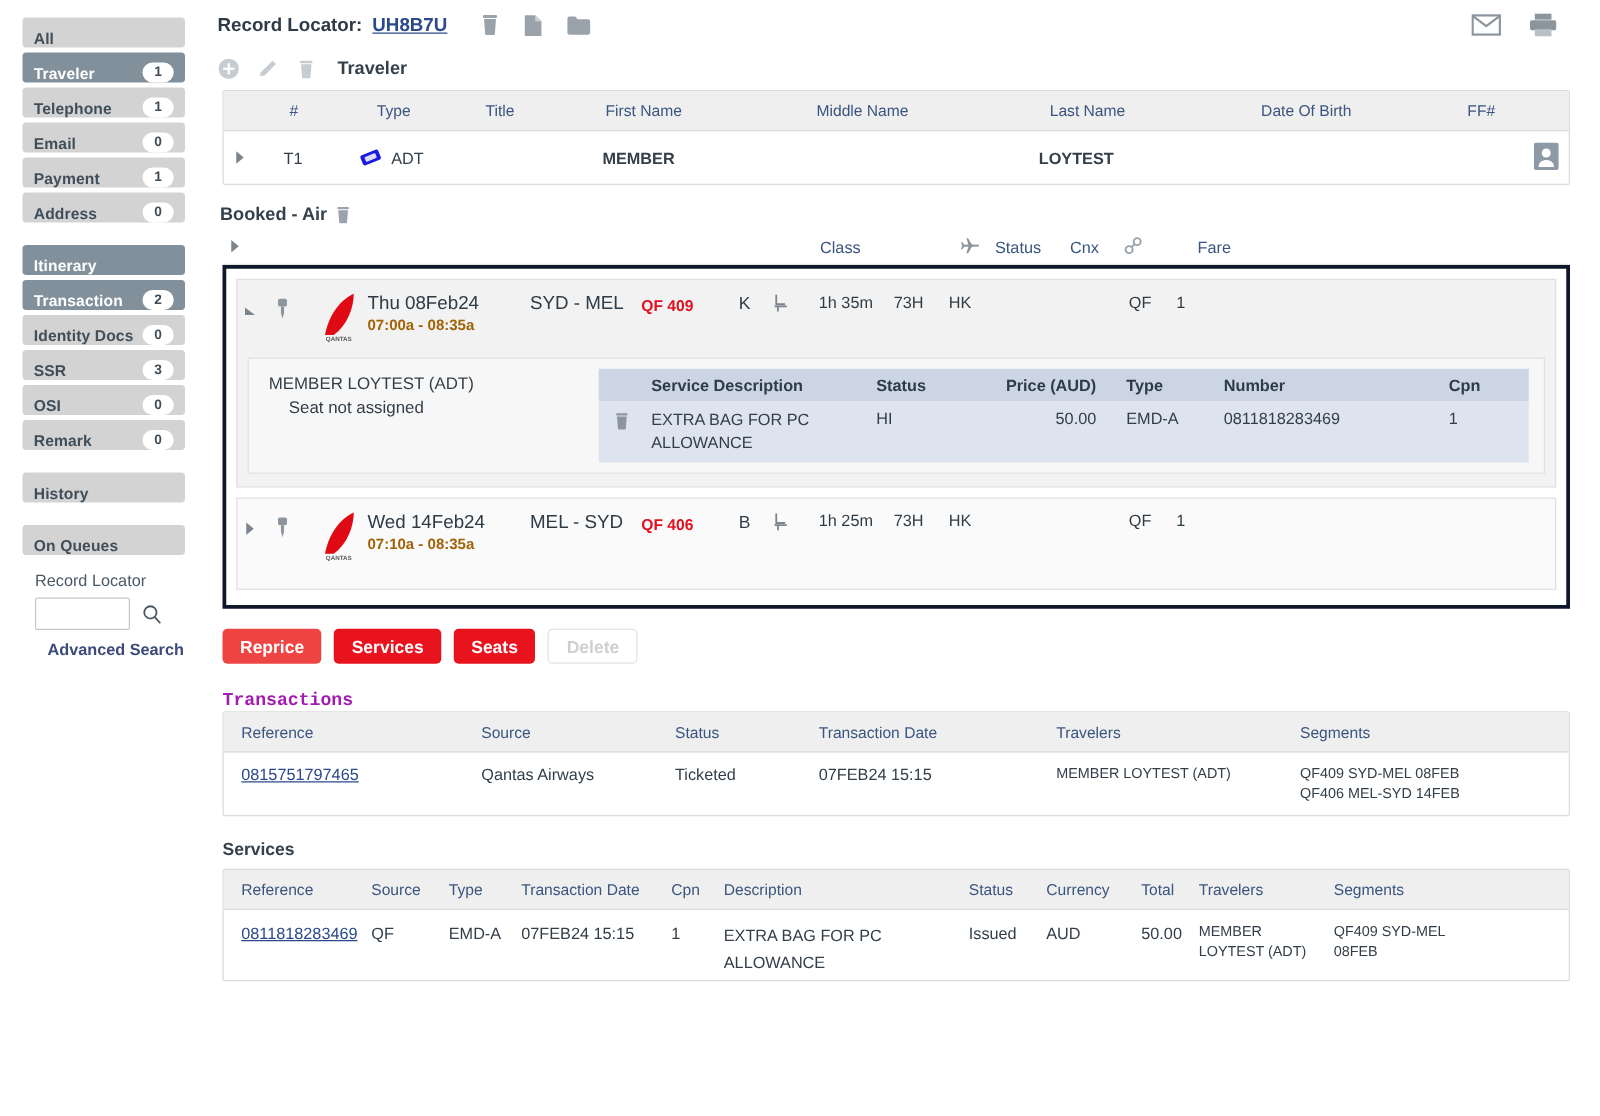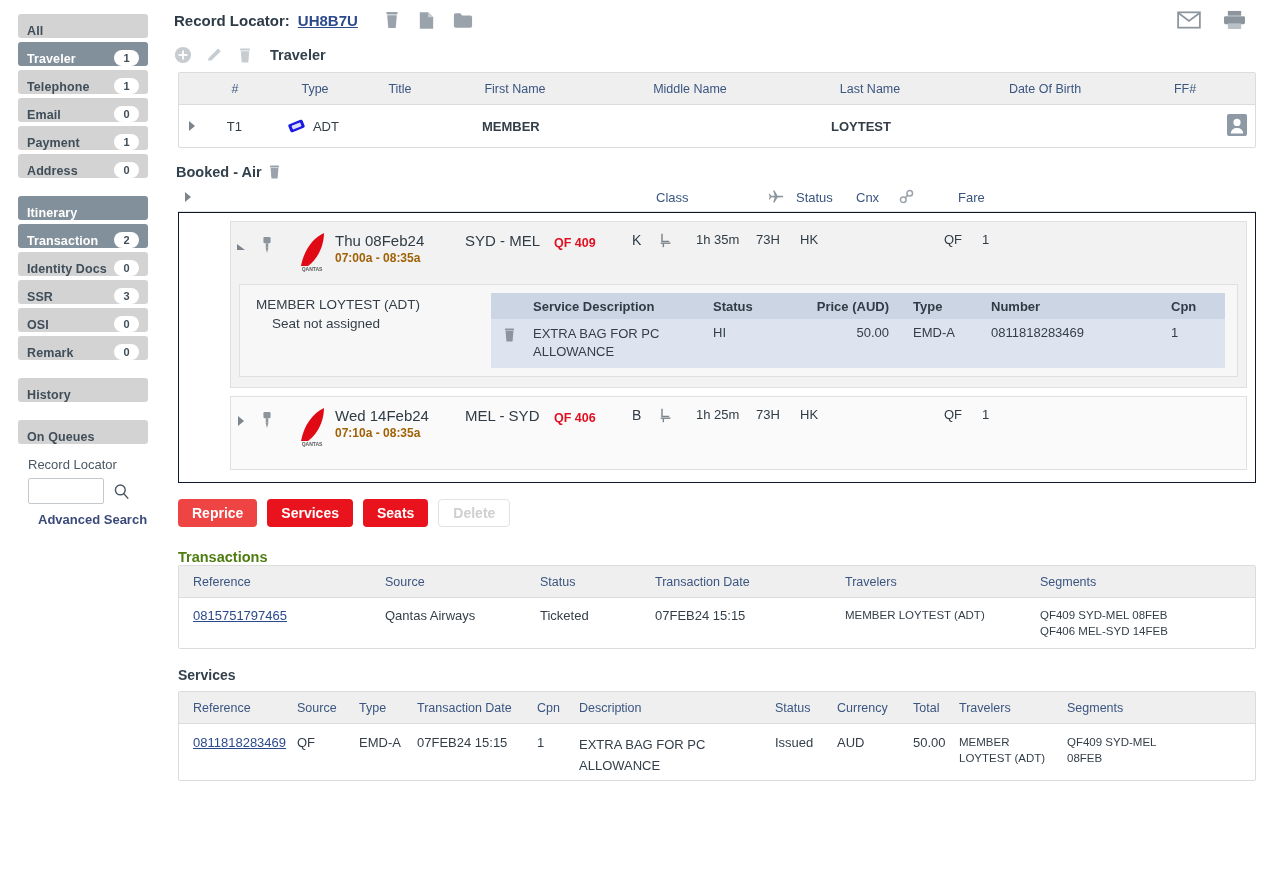--- a/index.html
+++ b/index.html
@@ -98,21 +98,21 @@
   .booked-title { display: flex; align-items: center; gap: 6px; padding: 16px 0 4px 10px; }
   .booked-title span { font-size: 14.5px; font-weight: bold; color: #33414d; }
 
   .seg-colhead {
     display: flex; align-items: center; height: 28px;
     margin-left: 12px; width: 1078px;
     font-size: 13px; color: #3a5580;
     border-bottom: 1px solid #e3e3e3;
   }
 
-  .seg-wrap { width: 1078px; margin-left: 12px; border: 1px solid #0f172a; background: #fff; padding-left: 43px; }
+  .seg-wrap { width: 1078px; margin-left: 12px; border: 3px solid #0f172a; background: #fff; }
   .seg-box { margin: 8px; border: 1px solid #e0e0e0; background: #f2f2f2; }
   .seg-box.plain { background: #fafafa; }
   .seg-row { display: flex; align-items: flex-start; padding: 10px 0 12px 0; font-size: 14px; color: #2f3b45; }
   .seg-date { font-size: 15px; color: #2f3b45; }
   .seg-time { font-size: 12px; font-weight: bold; color: #a16207; margin-top: 2px; }
   .seg-route { font-size: 15px; color: #2f3b45; }
   .seg-flight { font-size: 12.5px; font-weight: bold; color: #e01020; }
 
   .svc-panel { display: flex; margin: 0 8px 10px 8px; border: 1px solid #e0e0e0; background: #f7f7f7; }
   .svc-pax { width: 280px; padding: 12px 0 12px 16px; font-size: 13.5px; color: #333e48; }
@@ -129,21 +129,21 @@
     font-family: "Liberation Sans", sans-serif;
     font-size: 14px; font-weight: bold; color: #ffffff;
     display: inline-flex; align-items: center; justify-content: center;
     cursor: pointer;
   }
   .btn.primary { background: #e8131d; }
   .btn.muted { background: #ef4444; }
   .btn.disabled { background: #ffffff; color: #cfcfcf; border: 1px solid #e2e2e2; cursor: default; }
 
   
-  .sect-h1 { font-size: 14.5px; font-weight: bold; color: #4d7c0f; padding: 22px 0 0 12px; }
+  .sect-h1 { font-size: 14.5px; font-weight: bold; color: #a21caf; padding: 22px 0 0 12px; font-family: Liberation Mono, monospace; }
   .sect-h2 { font-size: 14px; font-weight: bold; color: #33414d; padding: 12px 0 8px 12px; }
 
   .lnk { color: #2b4a8b; text-decoration: underline; cursor: pointer; }
   .small { font-size: 11.5px; line-height: 1.35; }
 
   .qlogo { width: 34px; height: 40px; position: relative; }
 </style>
 </head>
 <body>
 

